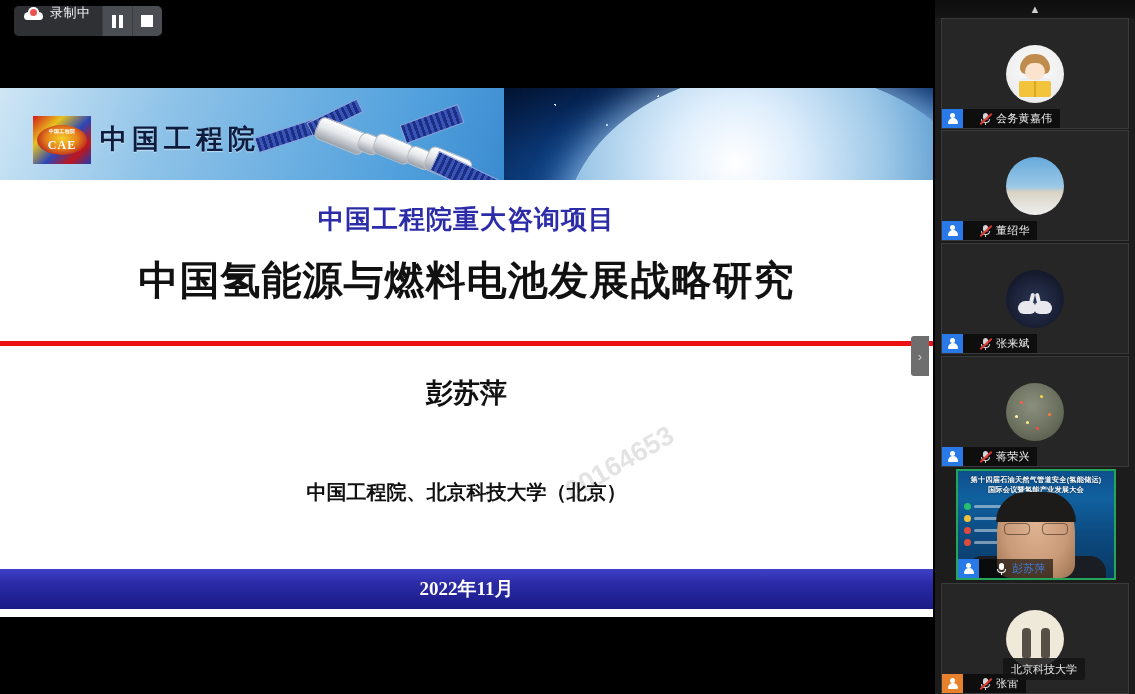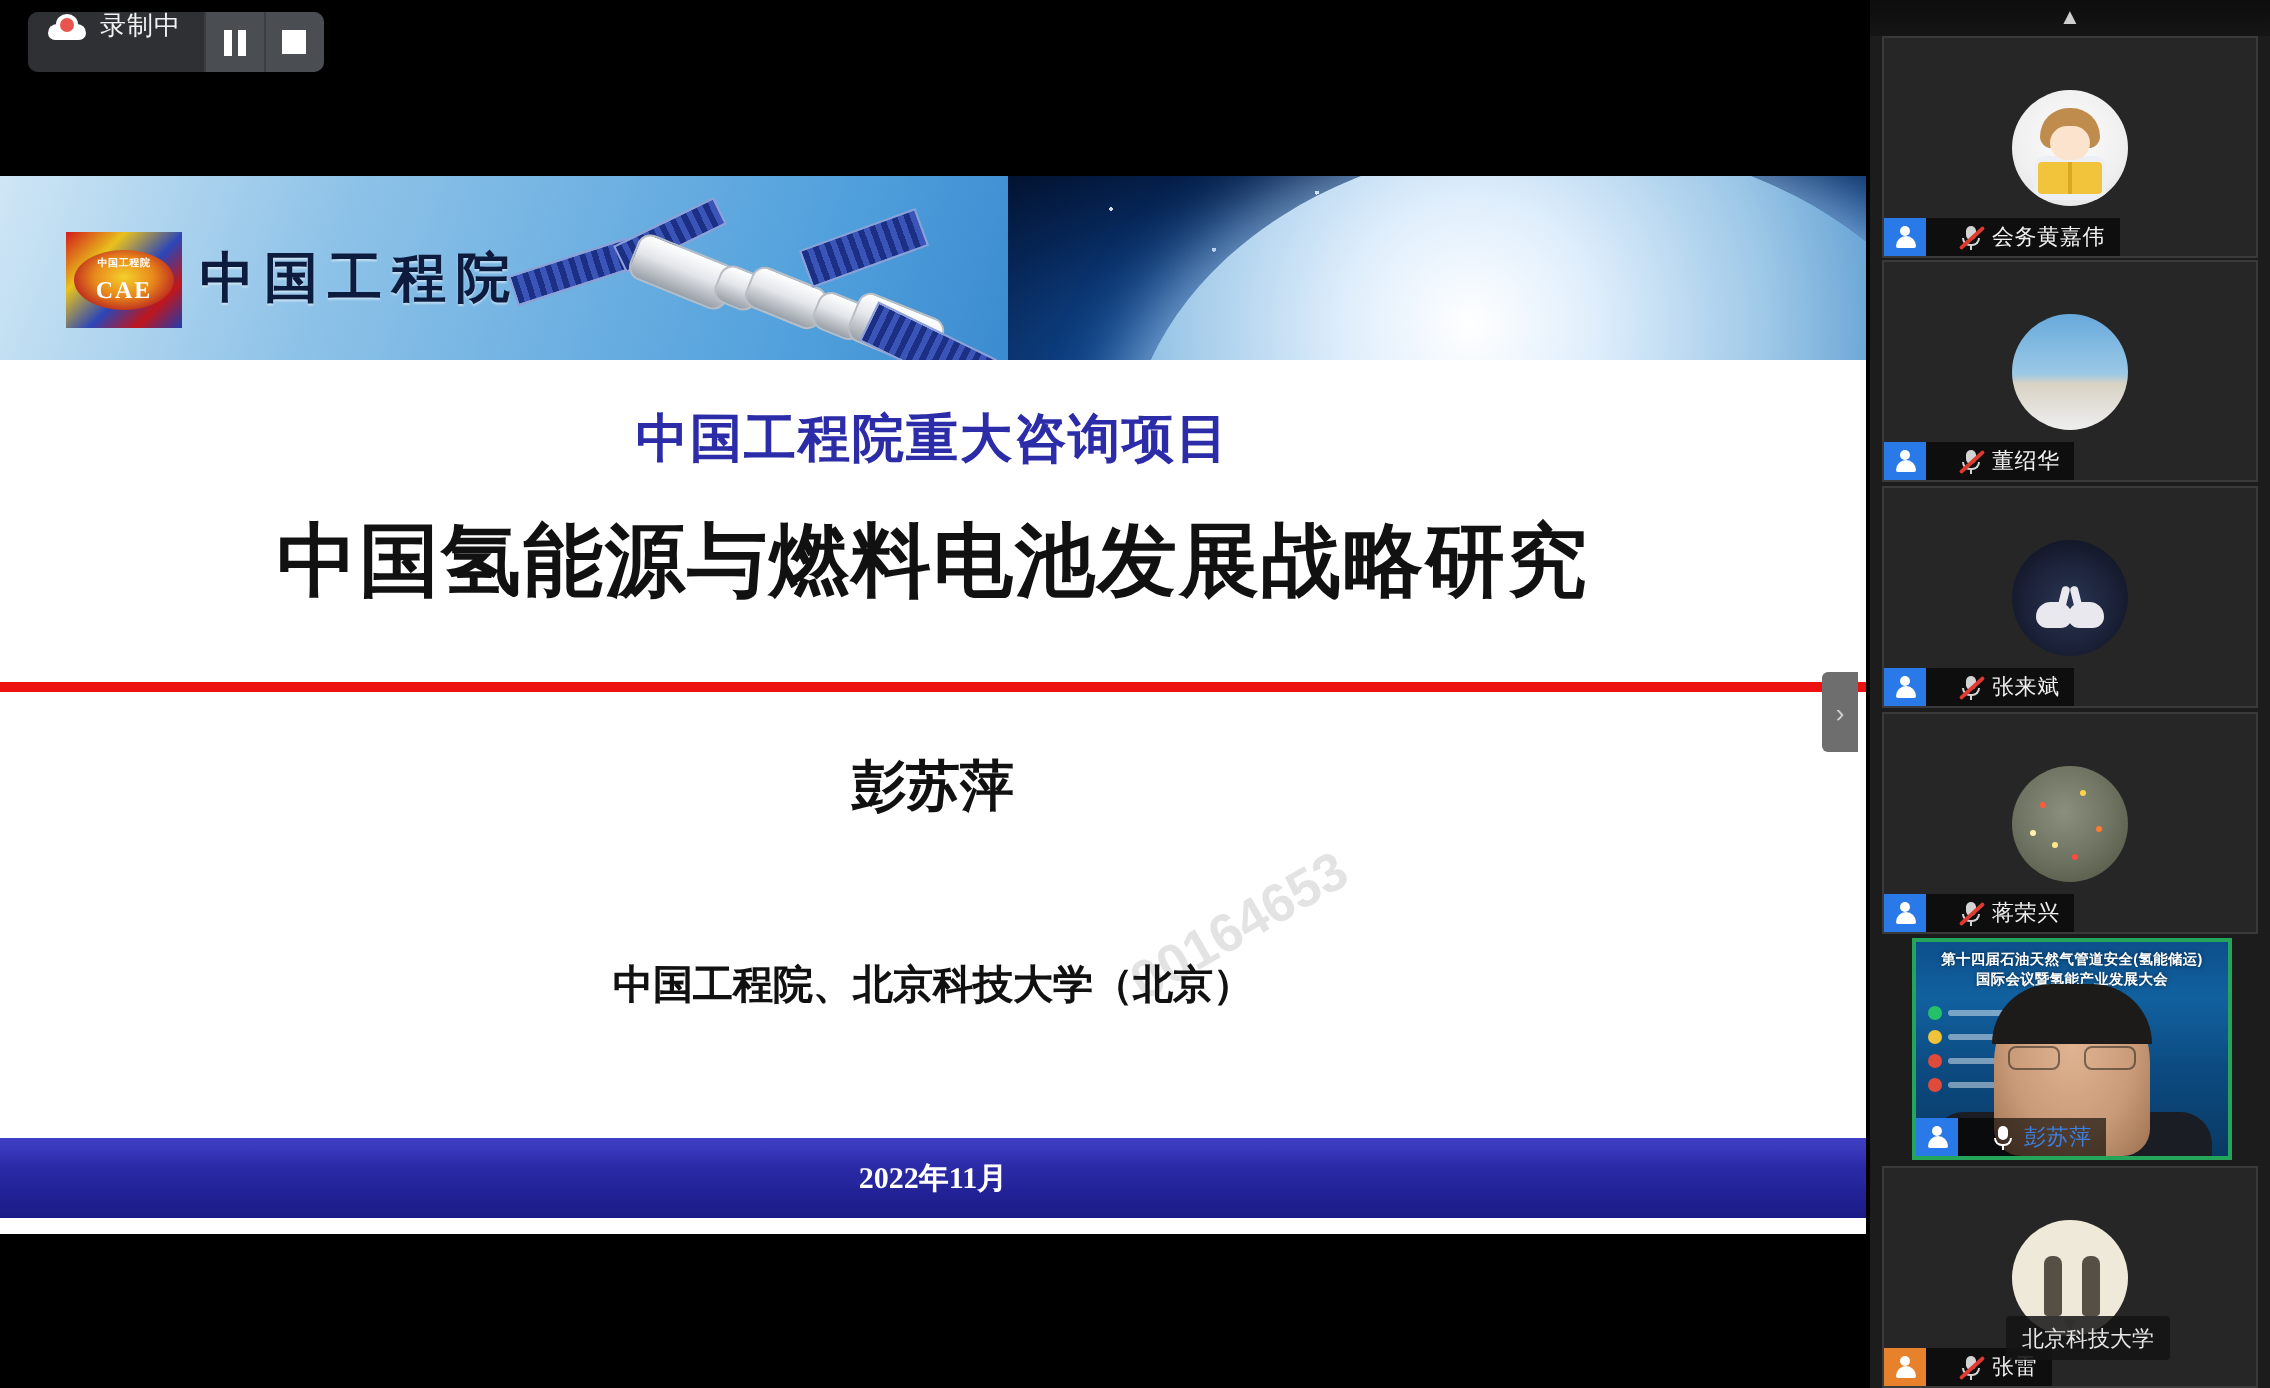--- a/index.html
+++ b/index.html
@@ -154,21 +154,21 @@
     text-align: center; color: #111; font-weight: bold;
     font-size: 20px; margin-top: 68px;
     font-family: "Liberation Serif", serif;
   }
   #slide-footer {
     position: absolute; left: 0; right: 0; bottom: 0; height: 40px;
     background: linear-gradient(180deg,#4040c8 0%, #2a2aa6 38%, #1a1a86 100%);
     display: flex; align-items: center; justify-content: center;
   }
   #slide-date {
-    color: #fff; font-weight: bold; font-size: 15px;
+    color: #fff; font-weight: bold; font-size: 19px;
     font-family: "Liberation Serif", serif;
   }
   
   .wm {
     position: absolute; color: rgba(40,40,40,.13); font-weight: bold;
     white-space: nowrap; pointer-events: none; user-select: none;
     transform: rotate(-30deg); transform-origin: left top;
   }
   #wm1 { left: 560px; top: 300px; font-size: 27px; }
 

